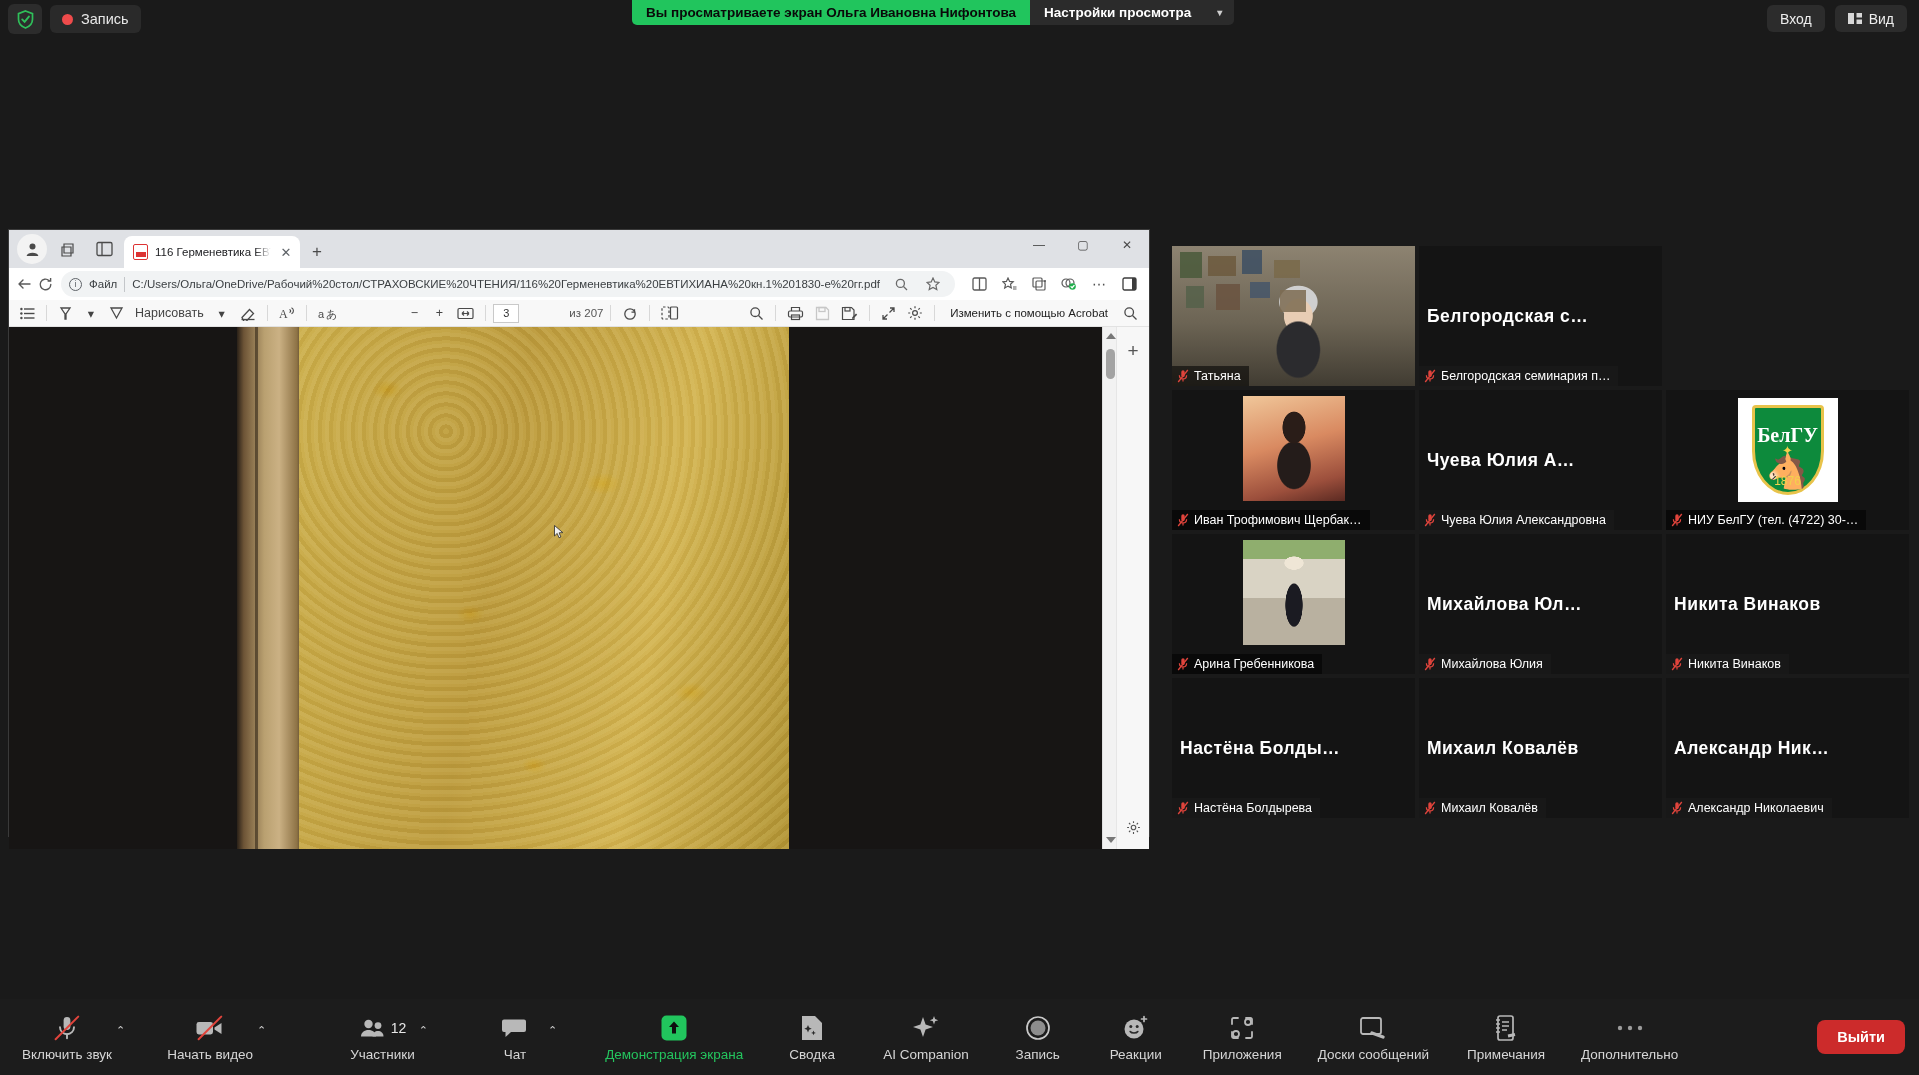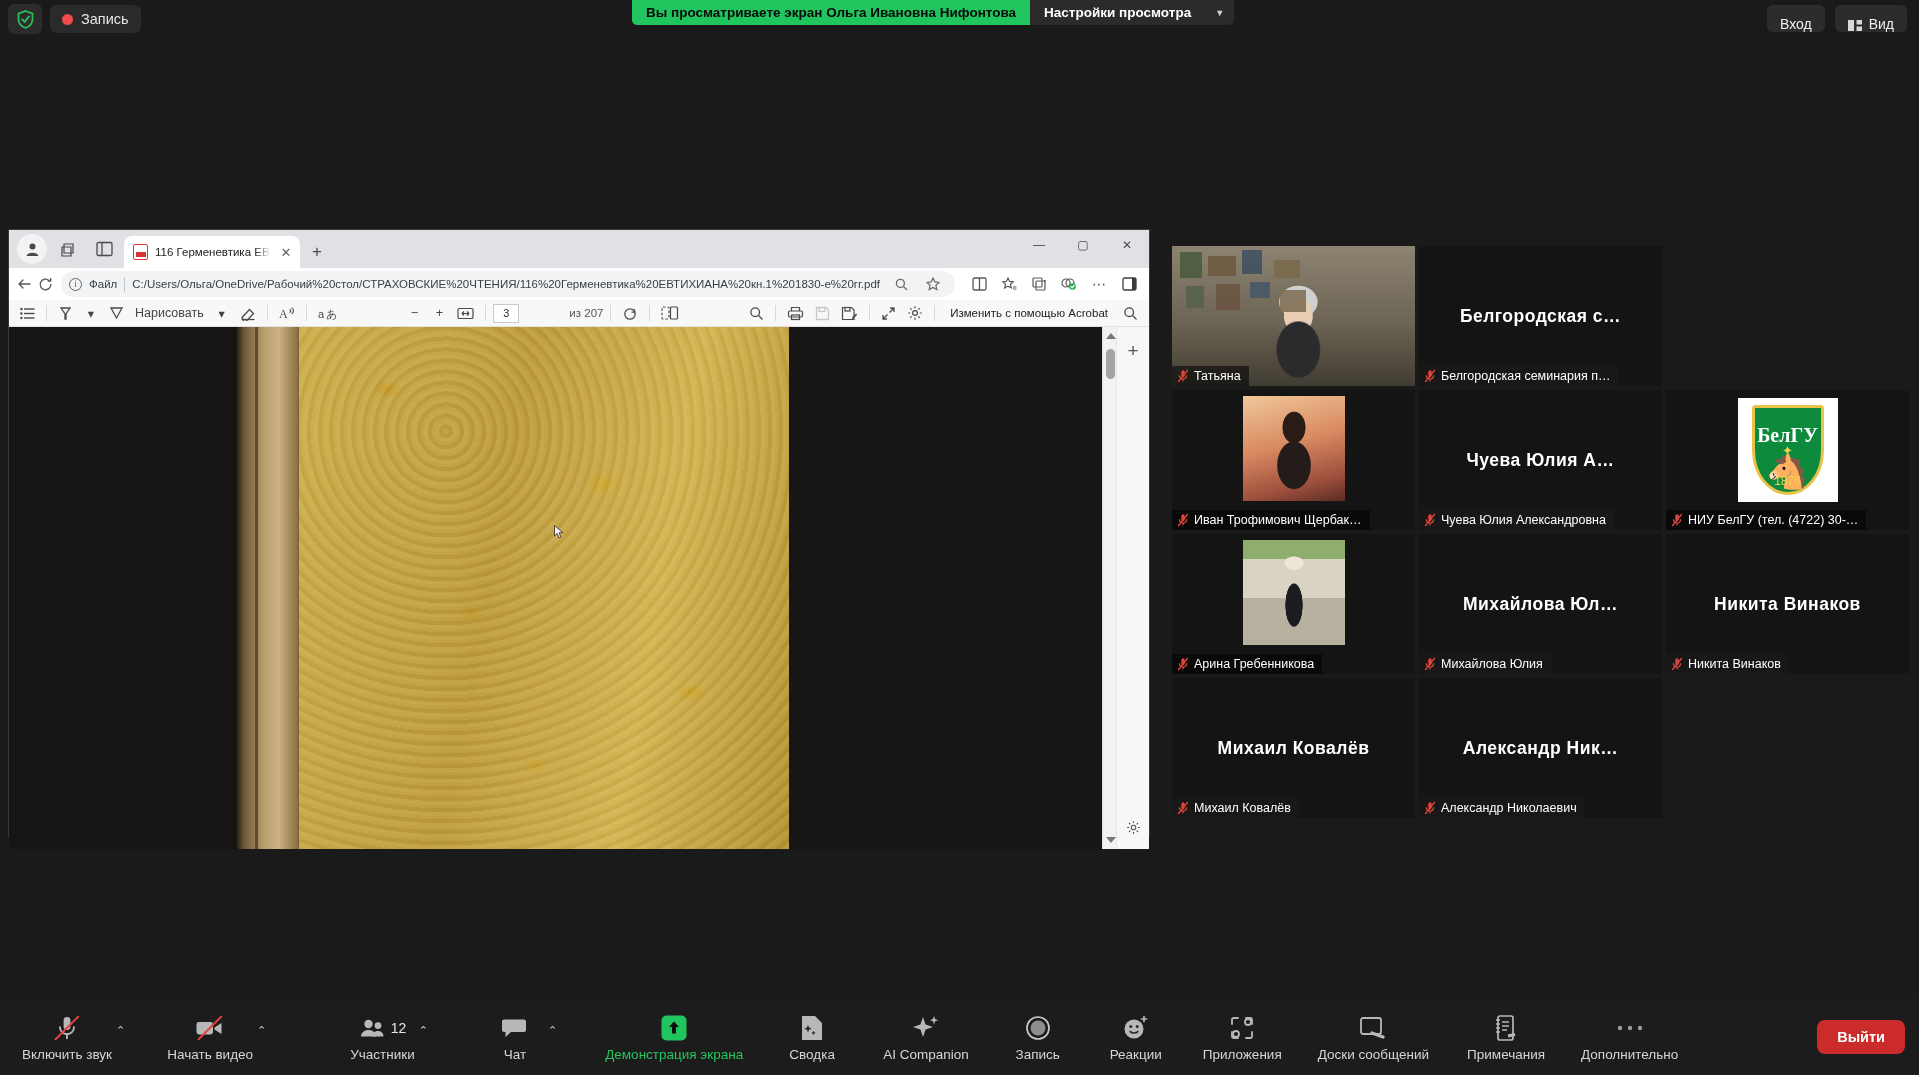--- a/index.html
+++ b/index.html
@@ -37,21 +37,21 @@
   }
   .share-settings {
     background: #2b2b2b; color: #fff; font-size: 13.5px; font-weight: bold;
     display: flex; align-items: center; gap: 26px; padding: 0 12px 0 14px; white-space: nowrap;
   }
   .caret-d { font-size: 10px; color: #cfcfcf; }
 
   .top-right { position: absolute; right: 12px; top: 5px; display: flex; gap: 10px; }
   .top-btn {
     background: #2c2c2c; color: #ededed; font-size: 14px; border-radius: 6px;
-    height: 27px; display: flex; align-items: flex-end; gap: 7px; padding: 0 13px;
+    height: 27px; display: flex; align-items: center; gap: 7px; padding: 0 13px;
   }
 
   
   .browser {
     position: absolute; left: 9px; top: 230px; width: 1140px; height: 606px;
     background: #ffffff; box-shadow: 0 0 0 1px #3a3a3a;
   }
   .br-titlebar {
     height: 38px; background: #dfe1e5; display: flex; align-items: flex-end;
     position: relative;
@@ -162,21 +162,21 @@
 
   
   .tiles { position: absolute; left: 1172px; top: 246px; width: 737px; }
   .trow { display: flex; gap: 4px; margin-bottom: 4px; }
   .tile {
     width: 243px; height: 140px; background: #141414; position: relative; overflow: hidden;
   }
   .tile.active { outline: 3px solid #7fd321; outline-offset: -3px; }
   .tile-name-big {
     position: absolute; left: 0; right: 0; top: 50%; transform: translateY(-50%);
-    text-align: center; color: #fff; font-size: 17.5px; font-weight: bold;
+    color: #fff; font-size: 17.5px; font-weight: bold;
     letter-spacing: .5px; padding: 0 8px; white-space: nowrap; overflow: hidden;
   }
   .tile-label {
     position: absolute; left: 0; bottom: 0; max-width: 100%;
     background: rgba(0,0,0,.55); color: #fff; font-size: 12.5px;
     display: flex; align-items: center; gap: 5px; padding: 3px 8px 3px 5px;
     white-space: nowrap; overflow: hidden;
   }
   .tile-label.nobg { background: rgba(26,26,26,.82); }
   .mic-off { flex: none; }
@@ -674,20 +674,32 @@
           <path d="M2.4 6.2c0 2.1 1.6 3.7 3.6 3.7s3.6-1.6 3.6-3.7" fill="none" stroke="#e0443c" stroke-width="1.2"></path>
           <path d="M6 9.9v2.6" stroke="#e0443c" stroke-width="1.2"></path>
           <path d="M1.2 13L10.8 1" stroke="#e0443c" stroke-width="1.3"></path>
           </svg>
         <span>Никита Винаков</span>
       </div>
     </div>
   </div>
 
   <div class="trow">
+    <div class="tile">
+      <div class="tile-name-big">Настёна  Болды…</div>
+      <div class="tile-label nobg">
+        <svg class="mic-off" width="12" height="14" viewBox="0 0 12 14">
+          <path d="M6 1.3a1.7 1.7 0 0 1 1.7 1.7v3.6A1.7 1.7 0 0 1 6 8.3 1.7 1.7 0 0 1 4.3 6.6V3A1.7 1.7 0 0 1 6 1.3z" fill="#e0443c"></path>
+          <path d="M2.4 6.2c0 2.1 1.6 3.7 3.6 3.7s3.6-1.6 3.6-3.7" fill="none" stroke="#e0443c" stroke-width="1.2"></path>
+          <path d="M6 9.9v2.6" stroke="#e0443c" stroke-width="1.2"></path>
+          <path d="M1.2 13L10.8 1" stroke="#e0443c" stroke-width="1.3"></path>
+          </svg>
+        <span>Настёна Болдырева</span>
+      </div>
+    </div>
 
     <div class="tile">
       <div class="tile-name-big">Михаил Ковалёв</div>
       <div class="tile-label nobg">
         <svg class="mic-off" width="12" height="14" viewBox="0 0 12 14">
           <path d="M6 1.3a1.7 1.7 0 0 1 1.7 1.7v3.6A1.7 1.7 0 0 1 6 8.3 1.7 1.7 0 0 1 4.3 6.6V3A1.7 1.7 0 0 1 6 1.3z" fill="#e0443c"></path>
           <path d="M2.4 6.2c0 2.1 1.6 3.7 3.6 3.7s3.6-1.6 3.6-3.7" fill="none" stroke="#e0443c" stroke-width="1.2"></path>
           <path d="M6 9.9v2.6" stroke="#e0443c" stroke-width="1.2"></path>
           <path d="M1.2 13L10.8 1" stroke="#e0443c" stroke-width="1.3"></path>
           </svg>

